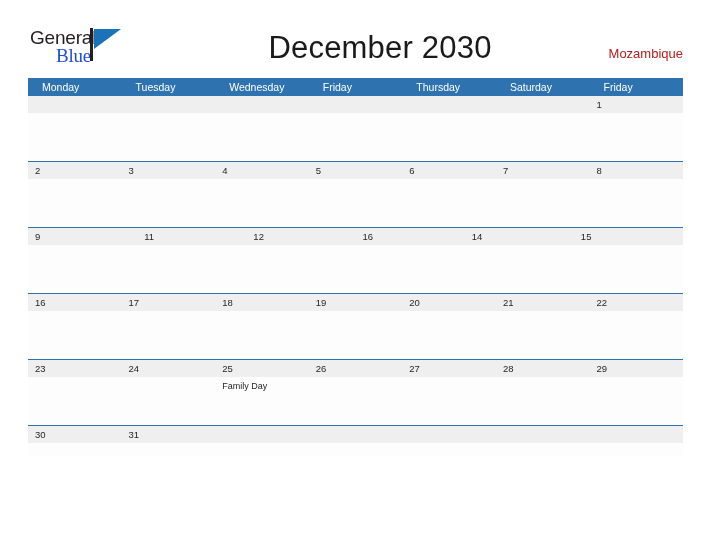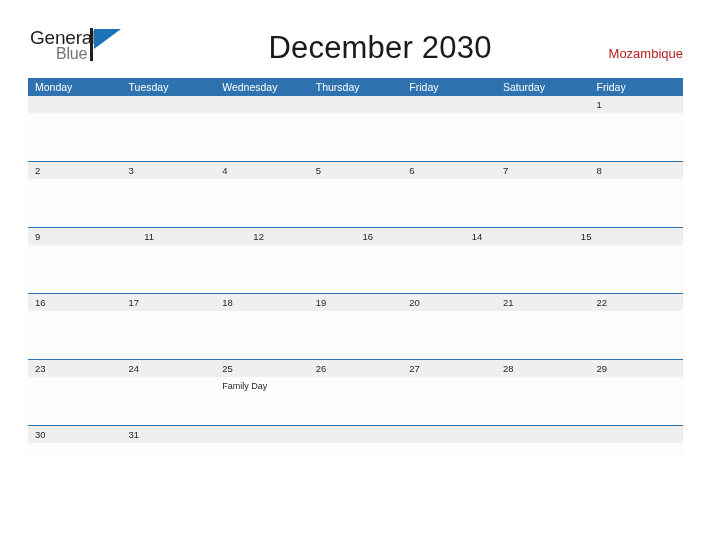--- a/index.html
+++ b/index.html
@@ -41,24 +41,24 @@
     font-family: "Liberation Sans", sans-serif;
   }
   .logo-blue-row {
     display: block;
     position: relative;
     height: 20px;
     margin-top: -1px;
     padding-left: 26px;
   }
   .logo-blue {
-    font-size: 16px;
-    color: #737373;
+    font-size: 19px;
+    color: #1d4ed8;
     letter-spacing: -0.2px;
-    font-family: Liberation Sans, sans-serif;
+    font-family: Liberation Serif, serif;
   }
   .logo-flag {
     position: absolute;
     left: 60px;
     top: 0px;
     width: 32px;
     height: 33px;
     overflow: visible;
   }
 
@@ -96,21 +96,21 @@
   .weekday-header {
     display: flex;
     background: #2e72b0;
     height: 18px;
     align-items: center;
   }
   .weekday-cell {
     flex: 1 1 0;
     font-size: 10.5px;
     color: #ffffff;
-    padding-left: 7px;
+    padding-left: 14px;
     box-sizing: border-box;
     font-family: "Liberation Sans", sans-serif;
     line-height: 18px;
     white-space: nowrap;
     overflow: hidden;
   }
 
   .week-row {
     display: flex;
     border-bottom: 1.5px solid #2e72b0;
@@ -182,22 +182,22 @@
 
   <div class="cal-title">December 2030</div>
   <div class="cal-country">Mozambique</div>
 </div>
 
 <div class="calendar">
   <div class="weekday-header">
       <div class="weekday-cell">Monday</div>
       <div class="weekday-cell">Tuesday</div>
       <div class="weekday-cell">Wednesday</div>
+      <div class="weekday-cell">Friday</div>
       <div class="weekday-cell">Thursday</div>
-      <div class="weekday-cell">Friday</div>
       <div class="weekday-cell">Saturday</div>
       <div class="weekday-cell">Friday</div>
     </div>
   <div class="week-body">
       <div class="week-row">
         <div class="day-cell empty">
           <div class="day-band">
             <span class="day-number"></span>
           </div>
         </div>

